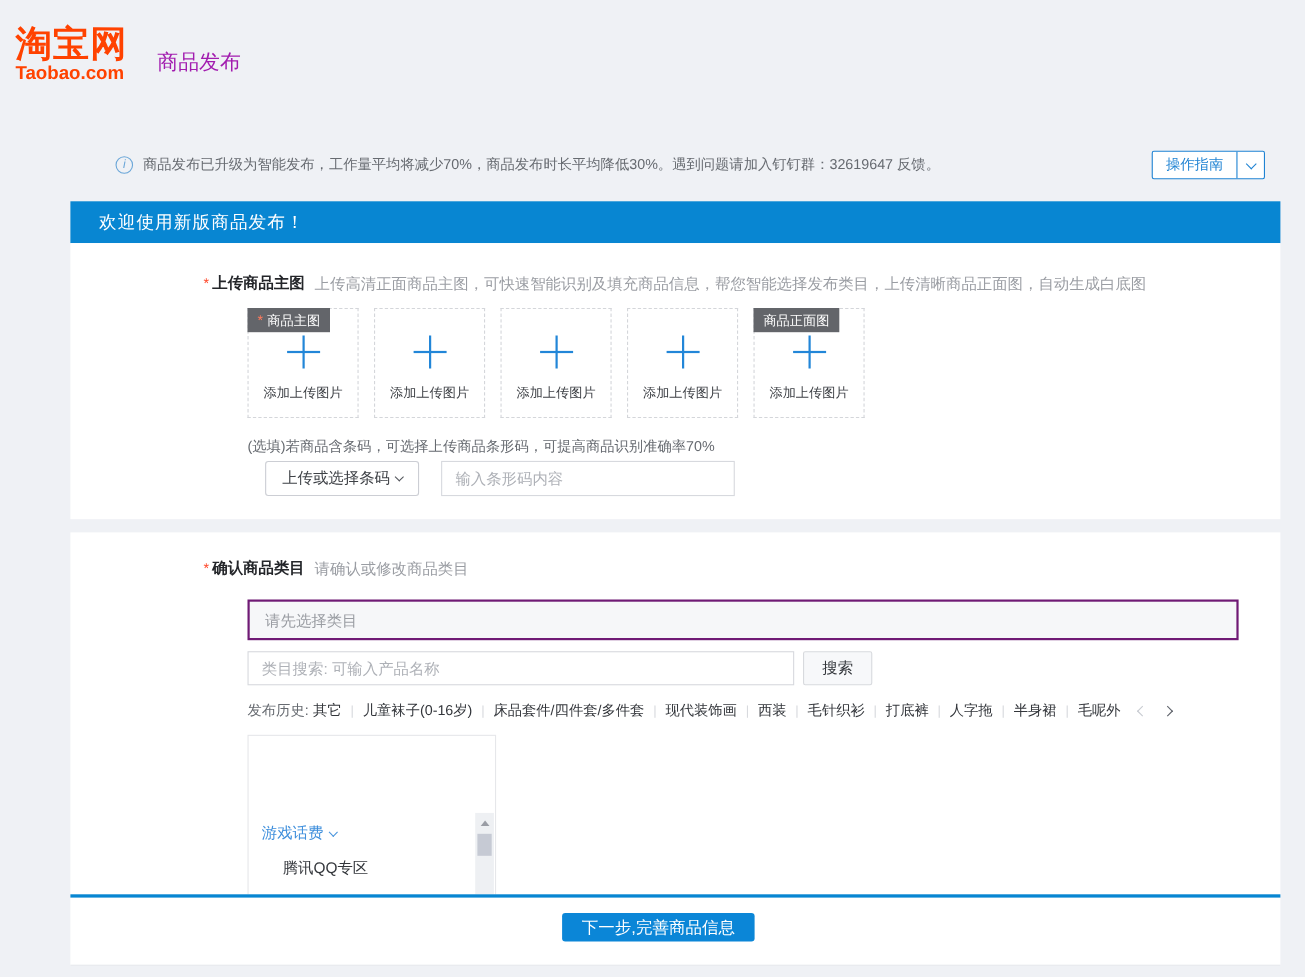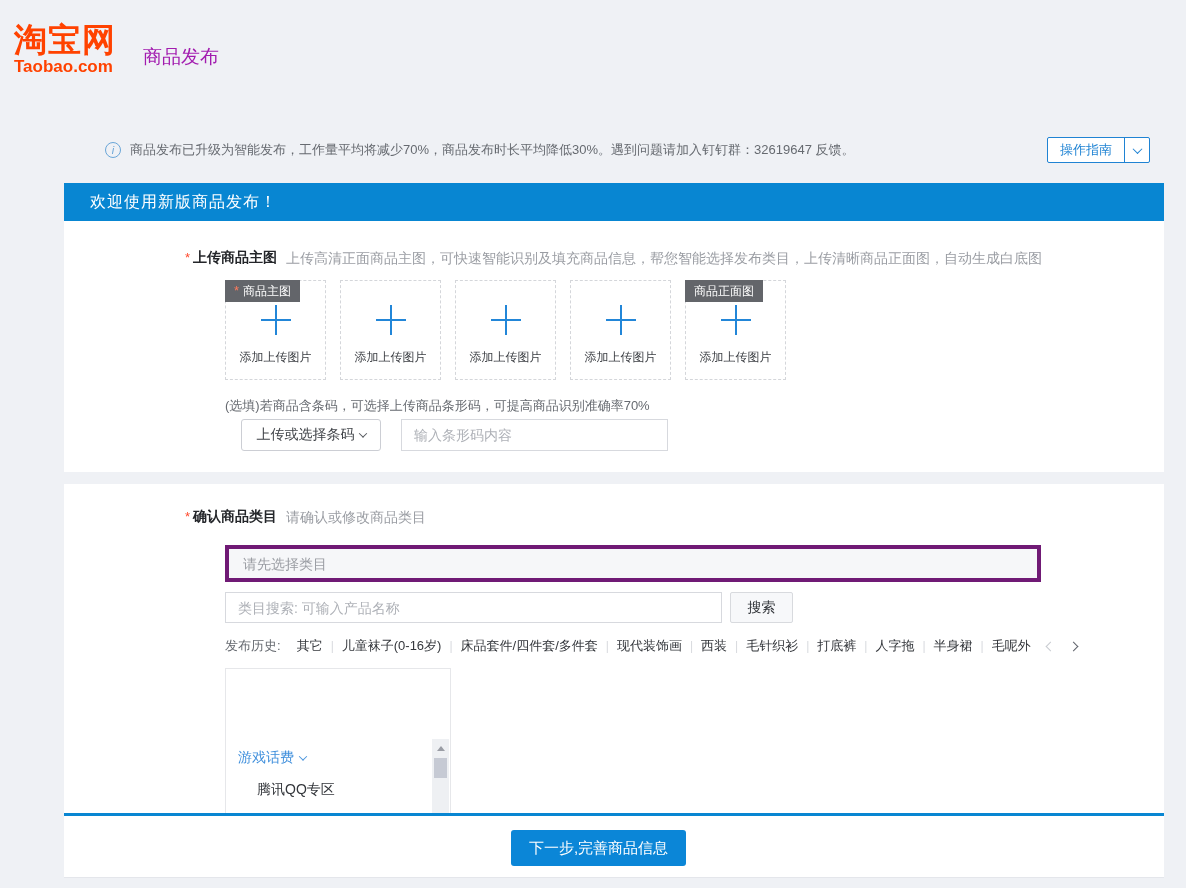--- a/index.html
+++ b/index.html
@@ -57,28 +57,28 @@
 
   .barcode-note { position:absolute; left:161px; top:176px; font-size:13px; color:#666a70; }
   .barcode-row { position:absolute; left:161px; top:198px; height:32px; display:flex;padding-left:16px; }
   .barcode-btn { width:140px; height:32px; border:1px solid #ccced4; border-radius:3px; background:#fff; font-size:14px; color:#3f4247; display:flex; align-items:center; justify-content:center; gap:5px; cursor:pointer; }
   .barcode-btn .chev { width:6px; height:6px; color:#55585e; }
   .barcode-input { margin-left:20px; width:267px; height:32px; border:1px solid #d7d9de; padding:0 12px; font-size:14px; color:#333; }
   input::placeholder { color:#aeb1b7; }
   input { outline:none; font-family:inherit; }
 
   
-  .selected-cat { position:absolute; left:161px; top:61px; width:816px; height:37px; background:#f6f7f9; border:4px solid #701a75; padding:0 14px; font-size:14px; color:#333; }
+  .selected-cat { position:absolute; left:161px; top:61px; width:901px; height:37px; background:#f6f7f9; border:2px solid #701a75; padding:0 14px; font-size:14px; color:#333; }
   .selected-cat::placeholder { color:#9a9da3; }
   .cat-search-row { position:absolute; left:161px; top:108px; height:31px; display:flex; }
   .cat-search-input { width:497px; height:31px; border:1px solid #d7d9de; padding:0 12px; font-size:14px; }
   .cat-search-btn { margin-left:8px; width:63px; height:31px; border:1px solid #d8dade; border-radius:2px; background:#f7f8fa; font-size:14px; color:#33363b; cursor:pointer; font-family:inherit; }
 
   .history-row { position:absolute; left:161px; top:152px; height:20px; display:flex; align-items:center; font-size:13px; white-space:nowrap; }
-  .history-label { color:#666a70; margin-right:16px; }
+  .history-label { color:#666a70; margin-right:4px; }
   .hist-item { color:#33363b; cursor:pointer; }
   .hist-sep { color:#d8dade; margin:0 8px; font-size:12px; }
   .hist-nav { display:flex; align-items:center; margin-left:16px; gap:16px; }
   .hist-prev { color:#c8cbd1; cursor:pointer; }
   .hist-next { color:#5f636b; cursor:pointer; }
 
   
   .picker { position:absolute; left:161px; top:184px; width:226px; height:170px; background:#fff; border:1px solid #e6e7ea; }
   .picker-search { position:absolute; left:12px; top:26px; width:201px; height:31px; border:1px solid #d2d5da; display:flex; align-items:center; padding:0 8px 0 12px; }
   .picker-search input { border:none; flex:1; font-size:14px; min-width:0; }
@@ -89,21 +89,21 @@
   .picker-group .chev { width:6px; height:6px; color:#4a95dd; }
   .picker-item { position:absolute; left:31px; top:112px; width:184px; display:flex; align-items:center; justify-content:space-between; font-size:14px; color:#33363b; cursor:pointer; }
   .picker-item .chev { width:7px; height:7px; color:#9296a0; }
   .picker-scrollbar { position:absolute; right:1px; top:70px; width:17px; height:99px; background:#eef0f3; }
   .scroll-up { width:17px; height:18px; display:flex; align-items:center; justify-content:center; cursor:pointer; }
   .tri-up { width:0; height:0; border-left:4px solid transparent; border-right:4px solid transparent; border-bottom:5px solid #9a9da5; }
   .scroll-thumb { margin:1px auto 0; width:13px; height:20px; background:#c6cad4; cursor:grab; }
 
   
   .footer { position:absolute; left:64px; top:813px; width:1100px; height:65px; background:#fff; border-top:3px solid #0886d2; border-bottom:1px solid #e4e6eb; z-index:10; }
-  .next-btn { position:absolute; left:447px; top:14px; width:175px; height:36px; background:#0b86d7; color:#fff; border:none; border-radius:3px; font-size:15px; cursor:pointer; font-family:inherit; }
+  .next-btn { position:absolute; left:447px; top:14px; width:175px; height:26px; background:#0b86d7; color:#fff; border:none; border-radius:3px; font-size:15px; cursor:pointer; font-family:inherit; }
 </style>
 </head>
 <body>
 
 <div class="page">
 
   <div class="logo">
     <div class="logo-cn">淘宝网</div>
     <div class="logo-en">Taobao.com</div>
   </div>

